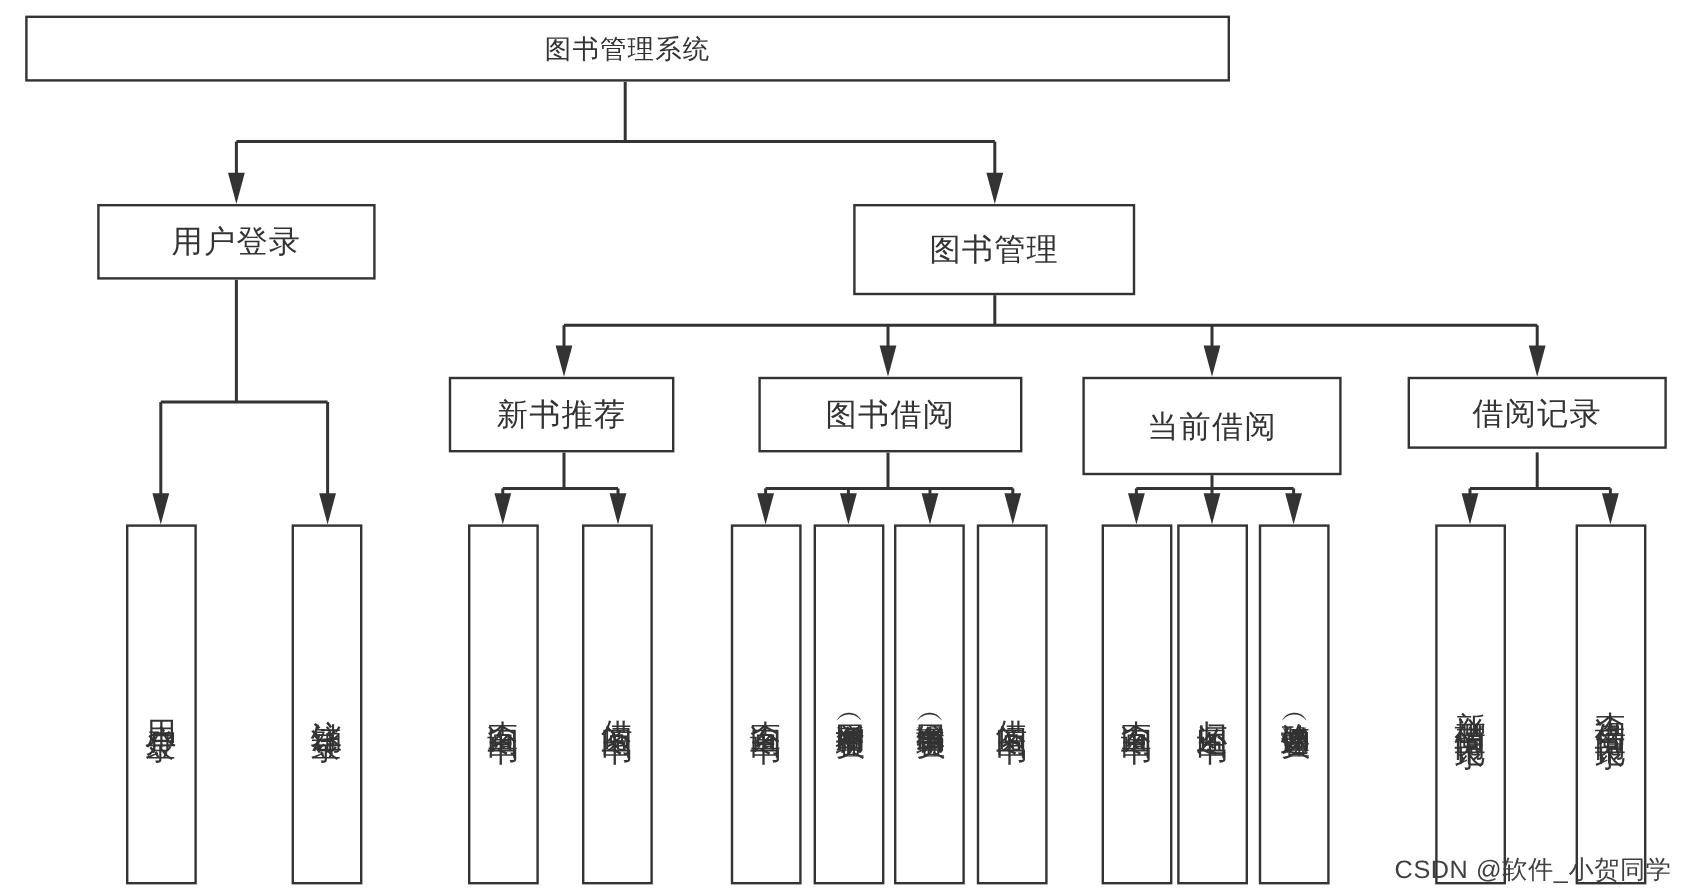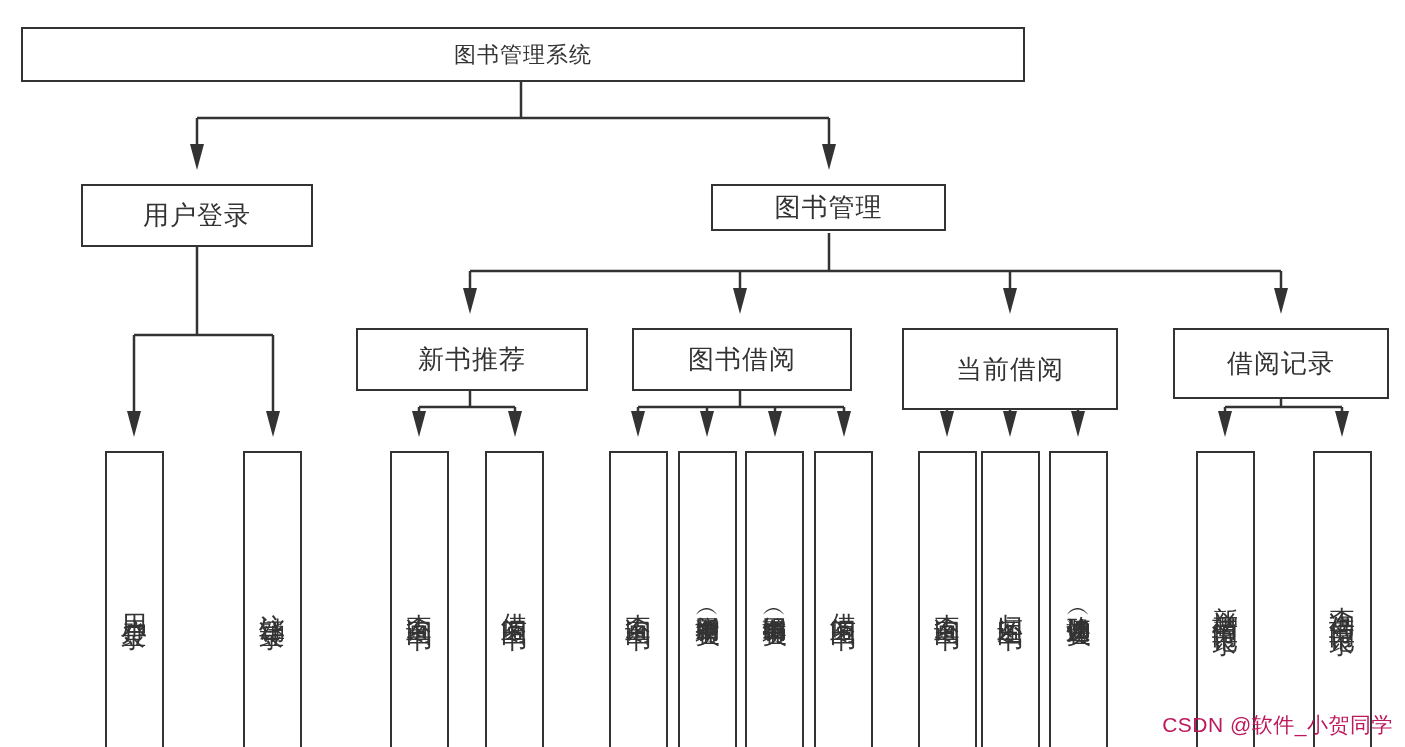--- a/index.html
+++ b/index.html
@@ -15,21 +15,20 @@
   .node{
     position:absolute;
     box-sizing:border-box;
     background:#ffffff;
     border:2.5px solid #333333;
     display:flex;
     align-items:center;
     justify-content:center;
     text-align:center;
     color:#333333;
-    margin-top:14px;
   }
   .root-node{font-size:22px;letter-spacing:1px;}
   .hnode{font-size:26px;letter-spacing:1px;}
   .leaf .vtext{
     writing-mode:vertical-rl;
     text-orientation:mixed;
     line-height:1;
     font-size:26px;
     letter-spacing:4px;
     white-space:nowrap;
@@ -117,34 +116,34 @@
     </g>
   </svg>
 
   <div class="node root-node" style="left:21px;top:13px;width:1004px;height:55px">
     <span>图书管理系统</span>
   </div>
 
   <div class="node hnode" style="left:81px;top:170px;width:232px;height:63px">
     <span>用户登录</span>
   </div>
-  <div class="node hnode" style="left:711px;top:170px;width:235px;height:47px">
+  <div class="node hnode" style="left:711px;top:170px;width:235px;height:76px">
     <span>图书管理</span>
   </div>
 
-  <div class="node hnode" style="left:356px;top:314px;width:232px;height:63px">
+  <div class="node hnode" style="left:374px;top:314px;width:188px;height:63px">
     <span>新书推荐</span>
   </div>
   <div class="node hnode" style="left:632px;top:314px;width:220px;height:63px">
     <span>图书借阅</span>
   </div>
   <div class="node hnode" style="left:902px;top:314px;width:216px;height:82px">
     <span>当前借阅</span>
   </div>
-  <div class="node hnode" style="left:1173px;top:314px;width:216px;height:71px">
+  <div class="node hnode" style="left:1173px;top:314px;width:216px;height:60px">
     <span>借阅记录</span>
   </div>
 
   <div class="node leaf" style="left:105px;top:437px;width:59px;height:300px">
     <span class="vtext">用户登录</span>
   </div>
   <div class="node leaf" style="left:243px;top:437px;width:59px;height:300px">
     <span class="vtext">注销登录</span>
   </div>
 
@@ -178,15 +177,15 @@
     <span class="vtext long">确认归还（管理员）</span>
   </div>
 
   <div class="node leaf" style="left:1196px;top:437px;width:59px;height:300px">
     <span class="vtext mid">新增借阅记录</span>
   </div>
   <div class="node leaf" style="left:1313px;top:437px;width:59px;height:300px">
     <span class="vtext mid">查询借阅记录</span>
   </div>
 
-  <div class="watermark" style="color: #be185d;">CSDN @软件_小贺同学</div>
+  <div class="watermark" style="color: #404040;">CSDN @软件_小贺同学</div>
 
 </div>
 
 </body></html>

